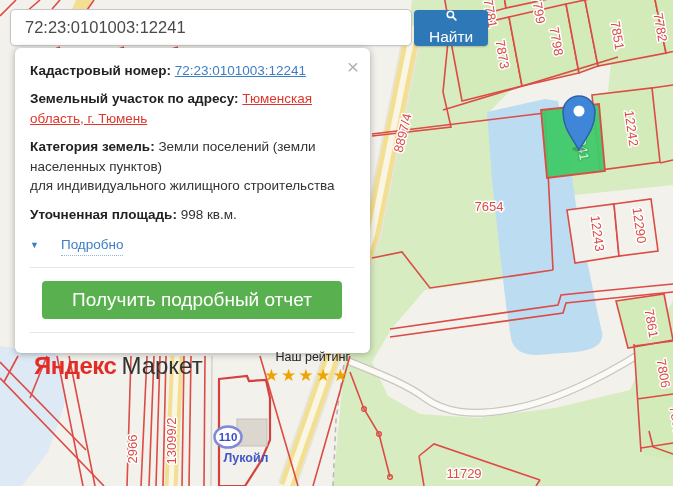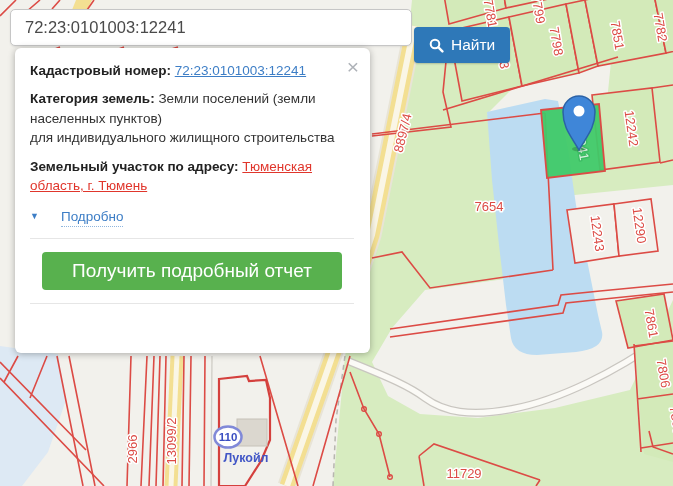--- a/index.html
+++ b/index.html
@@ -5,23 +5,23 @@
   html,body{margin:0;padding:0;background:#888;}
   *{box-sizing:border-box;font-family:"Liberation Sans",sans-serif;}
   #stage{position:relative;width:673px;height:486px;overflow:hidden;background:#f2f1ec;}
   #map{position:absolute;inset:0;}
   .map-label{fill:#dc4b45;font-size:13px;font-weight:500;paint-order:stroke;stroke:#ffffff;stroke-width:3px;stroke-linejoin:round;text-anchor:middle;}
   .map-label.sel{fill:rgba(255,255,255,.8);stroke:rgba(40,160,80,.35);font-size:13px;}
   
   #searchbar{position:absolute;left:10px;top:9px;display:flex;align-items:stretch;}
   #search-input{width:402px;height:37px;border:1px solid #c6c6c6;border-radius:5px;background:#fff;
     font-size:16.5px;color:#4a4a4a;padding:0 14px;outline:none;box-shadow:0 1px 2px rgba(0,0,0,.08);}
-  #search-btn{margin-left:2px;height:36px;margin-top:18px;padding:0 15px;border:none;border-radius:4px;
+  #search-btn{margin-left:2px;height:36px;margin-top:1px;padding:0 15px;border:none;border-radius:4px;
     background:#2e78b8;color:#fff;font-size:15.5px;display:flex;align-items:center;gap:7px;cursor:pointer;
-    box-shadow:0 1px 2px rgba(0,0,0,.2);}
+    box-shadow:0 1px 2px rgba(0,0,0,.2);flex-direction:column;}
   
   #panel{position:absolute;left:15px;top:48px;width:355px;height:305px;background:#fff;border-radius:6px;
     box-shadow:0 1px 7px rgba(0,0,0,.3);padding:13px 16px 10px 15px;color:#333;font-size:13.5px;line-height:1.44;}
   #panel .row{margin-bottom:9px;}
   #panel b{color:#222;}
   a.blue{color:#3d7ec6;text-decoration:underline;cursor:pointer;}
   a.red{color:#e0362c;text-decoration:underline;cursor:pointer;}
   #panel-close{position:absolute;right:11px;top:8px;font-size:21px;color:#aeb2b8;line-height:1;cursor:pointer;}
   #details-toggle{color:#3d7ec6;cursor:pointer;display:inline-flex;align-items:center;gap:6px;margin-top:2px;}
   #details-toggle .tri{font-size:9px;}
@@ -163,37 +163,50 @@
 
   <div id="panel">
     <div id="panel-close">×</div>
 
     <div class="row">
       <b>Кадастровый номер:</b>
       <a class="blue">72:23:0101003:12241</a>
     </div>
 
     <div class="row">
+      <b>Земельный участок по адресу:</b>
+      <a class="red">Тюменская область, г. Тюмень</a>
+    </div>
+
+    <div class="row">
       <b>Категория земель:</b>
       <span>Земли поселений (земли населенных пунктов)</span>
       <div>для индивидуального жилищного строительства</div>
     </div>
 
     <div class="row">
-      <b>Земельный участок по адресу:</b>
-      <a class="red">Тюменская область, г. Тюмень</a>
-    </div>
-
+      <b>Уточненная площадь:</b>
+      <span>998 кв.м.</span>
+    </div>
 
     <div id="details-toggle">
       <span class="tri">▼</span>
       <span class="lbl">Подробно</span>
     </div>
 
     <div class="hr"></div>
 
     <button id="report-btn">Получить подробный отчет</button>
 
     <div class="hr"></div>
 
+    <div id="panel-footer">
+      <div id="brand">
+        <span class="b1">Яндекс</span><span class="b2">Маркет</span>
+      </div>
+      <div id="rating">
+        <div class="cap">Наш рейтинг</div>
+        <div class="stars">★★★★★</div>
+      </div>
+    </div>
   </div>
 
 </div>
 
 </body></html>

